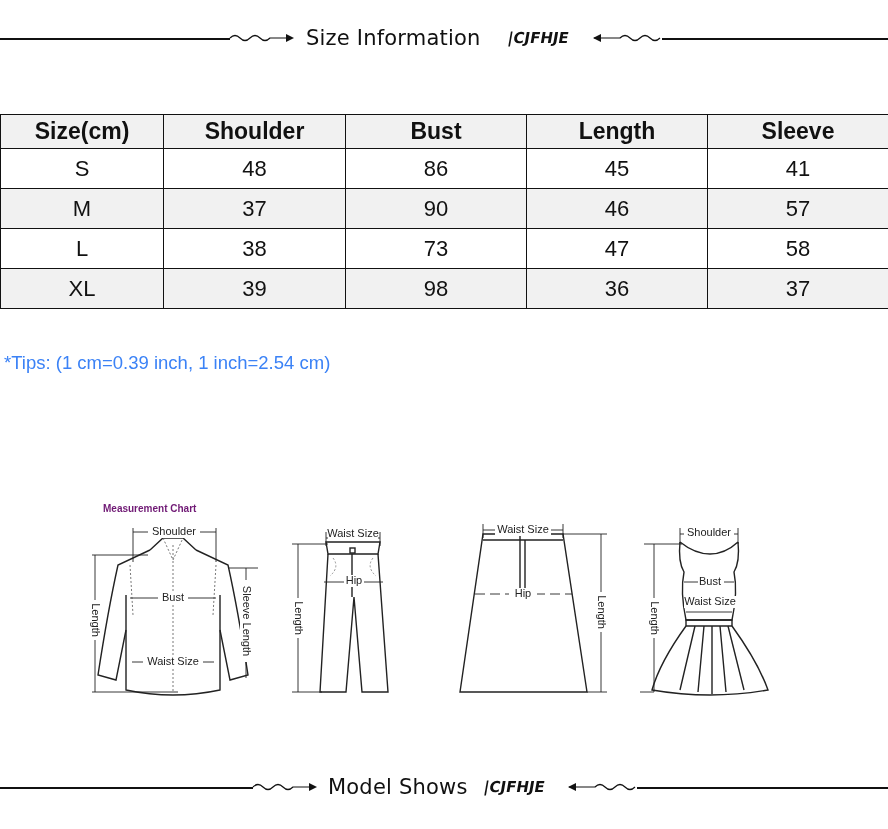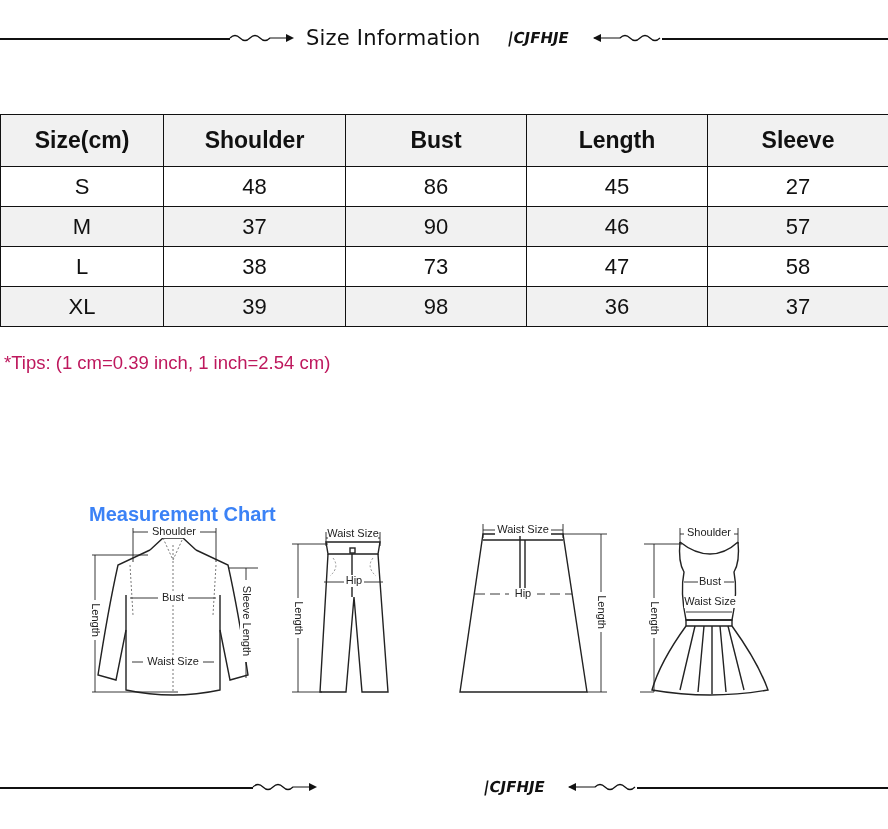--- a/index.html
+++ b/index.html
@@ -21,29 +21,29 @@
   .banner svg { position: absolute; top: 50%; transform: translateY(-50%); overflow: visible; }
 
   table.size-table {
     position: absolute; left: 0; top: 114px; width: 888px;
     border-collapse: collapse; table-layout: fixed;
   }
   .size-table th, .size-table td {
     border: 1.5px solid #111; text-align: center; vertical-align: middle;
   }
   .size-table th {
-    height: 52px; font-size: 23px; font-weight: bold; background: #f1f1f1; color: #111;
+    height: 34px; font-size: 23px; font-weight: bold; background: #f1f1f1; color: #111;
   }
   .size-table td { height: 40px; font-size: 22px; color: #111; }
   .size-table tr.alt td { background: #f1f1f1; }
 
-  .tips { position: absolute; left: 4px; top: 349px; font-size: 18.5px; line-height: 27px; color: #be185d; }
+  .tips { position: absolute; left: 4px; top: 349px; font-size: 18.5px; line-height: 27px; color: #3b82f6; }
   .tips div { white-space: nowrap; }
 
-  .mchart { position: absolute; left: 89px; top: 503px; font-size: 20px; font-weight: bold; color: #3b82f6; }
+  .mchart { position: absolute; left: 103px; top: 503px; font-size: 10px; font-weight: bold; color: #701a75; }
   .diagram { position: absolute; }
   .diagram svg { overflow: visible; }
   .lbl { font-family: "Liberation Sans", sans-serif; font-size: 11px; fill: #222; }
 </style>
 </head>
 <body>
 
 <div class="banner" style="top:23px;">
   <div class="line" style="left:0; width:230px;"></div>
   <svg width="70" height="12" style="left:230px;">
@@ -75,21 +75,21 @@
       <th>Length</th>
       <th>Sleeve</th>
     </tr>
   </thead>
   <tbody>
     <tr>
       <td>S</td>
       <td>48</td>
       <td>86</td>
       <td>45</td>
-      <td>27</td>
+      <td>41</td>
     </tr>
     <tr class="alt">
       <td>M</td>
       <td>37</td>
       <td>90</td>
       <td>46</td>
       <td>57</td>
     </tr>
     <tr>
       <td>L</td>
@@ -239,19 +239,20 @@
     <text class="lbl" transform="translate(11 96) rotate(90)" text-anchor="middle">Length</text>
   </svg>
 </div>
 
 <div class="banner" style="top:772px;">
   <div class="line" style="left:0; width:253px;"></div>
   <svg width="70" height="12" style="left:253px;">
     <path d="M0 6 q5 -5 10 0 t10 0 t10 0 t10 0 L62 6" fill="none" stroke="#111" stroke-width="1.2"></path>
     <path d="M56 2 L64 6 L56 10 Z" fill="#111"></path>
   </svg>
+  <span class="title" style="left:328px;">Model Shows</span>
   <span class="brand" style="left:484px;">|<span>CJFHJE</span></span>
   <svg width="70" height="12" style="left:567px;">
     <path d="M2 6 L28 6 q5 -5 10 0 t10 0 t10 0 t10 0" fill="none" stroke="#111" stroke-width="1.2"></path>
     <path d="M9 2 L1 6 L9 10 Z" fill="#111"></path>
   </svg>
   <div class="line" style="left:637px; width:251px;"></div>
 </div>
 
 </body></html>

